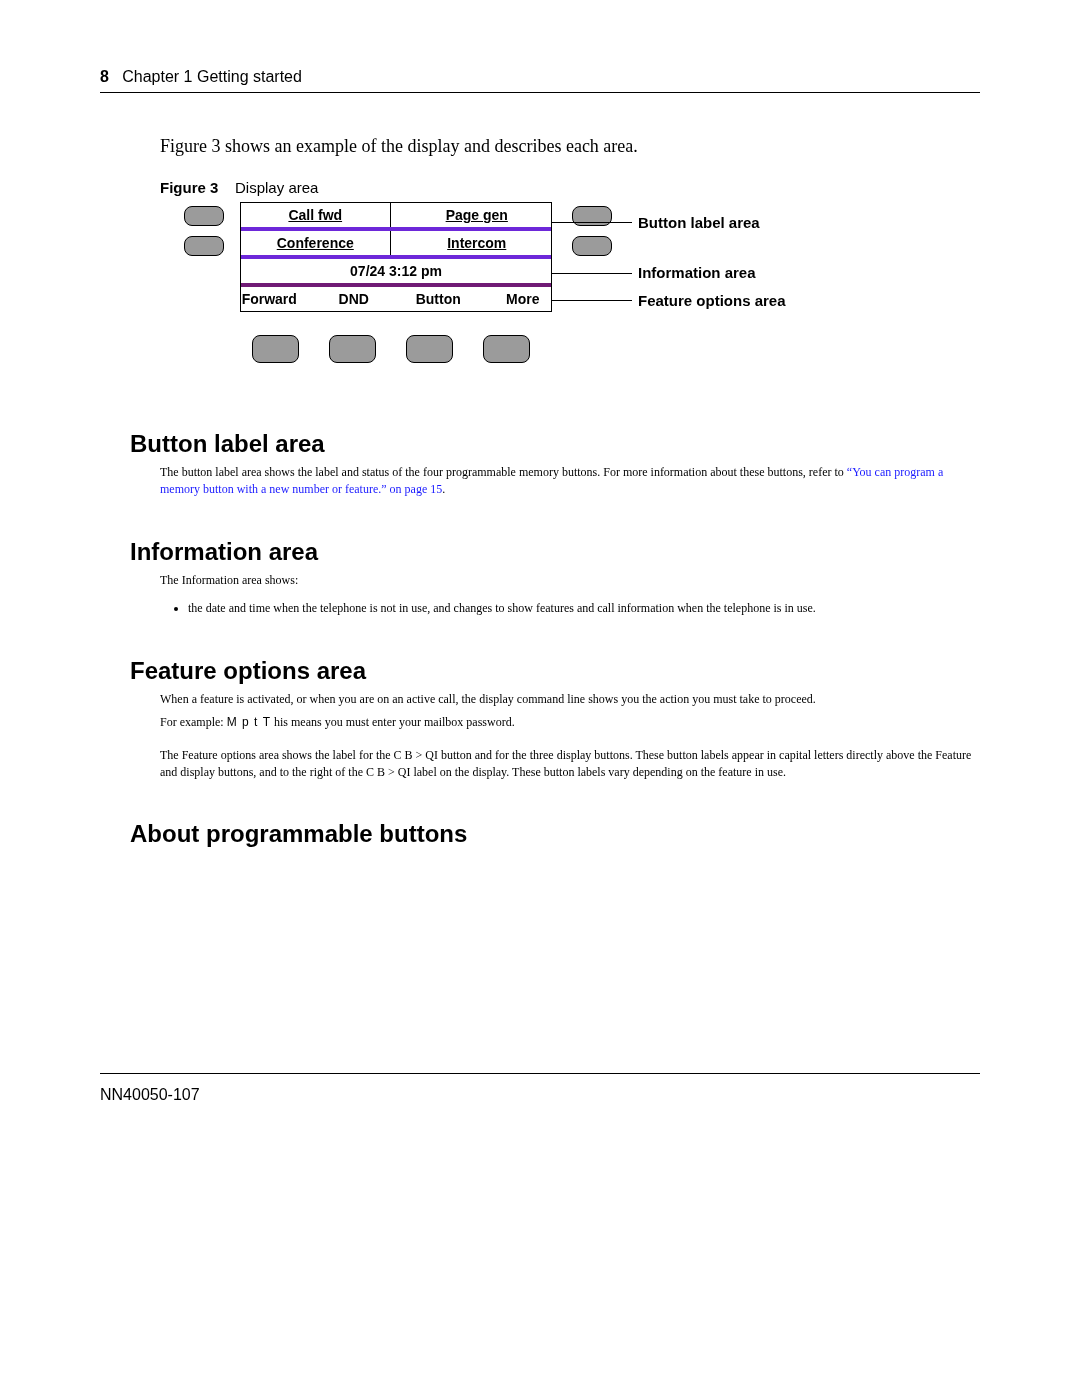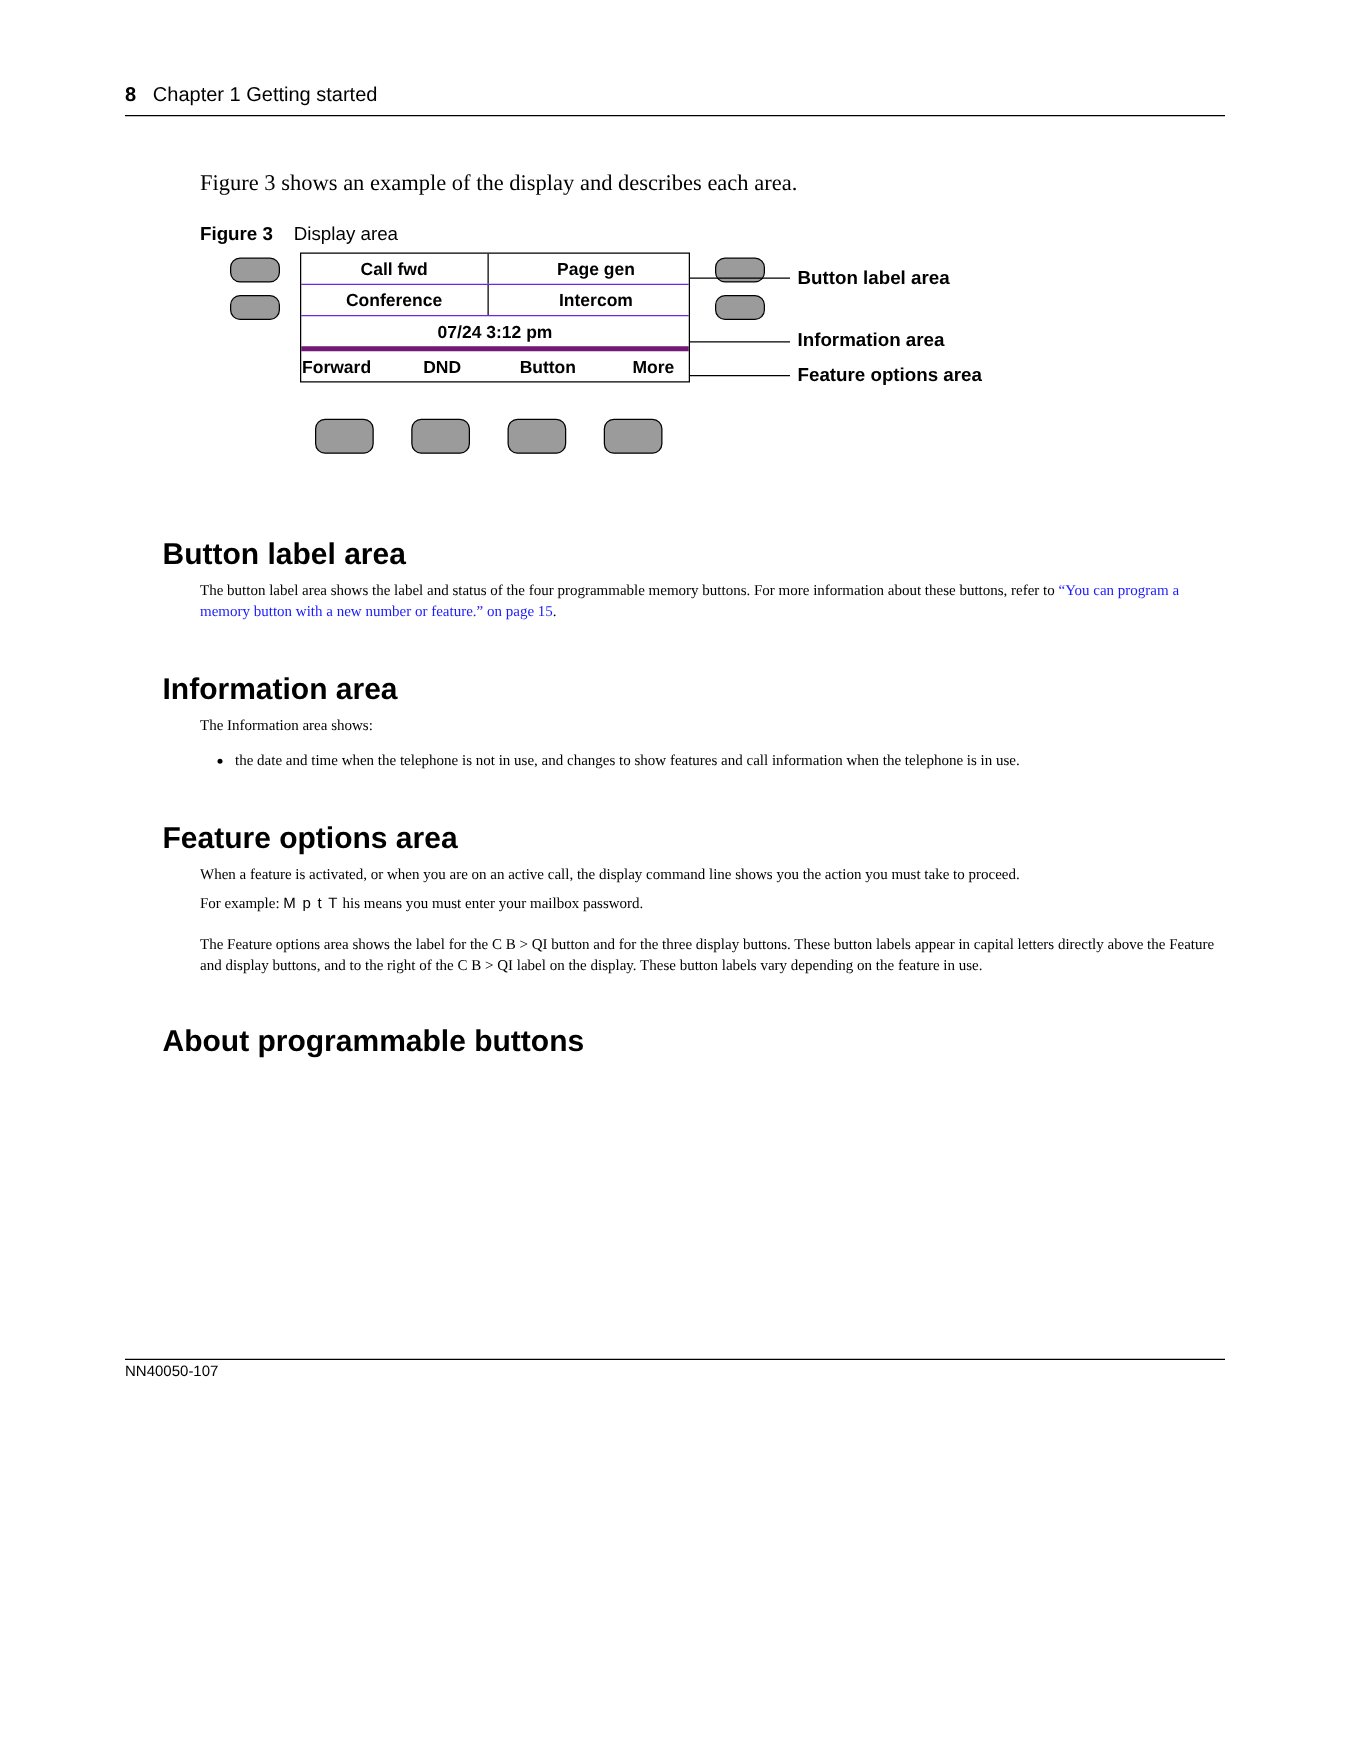--- a/index.html
+++ b/index.html
@@ -48,21 +48,21 @@
     position: absolute;
     left: 80px;
     top: 2px;
     width: 310px;
     border: 1px solid #000;
     font-family: Arial, Helvetica, sans-serif;
     font-size: 14px;
     font-weight: bold;
     text-align: center;
   }
-  .row2 { display: flex; border-bottom: 1px solid #6d28d9; }
+  .row2 { display: flex; border-bottom: 4px solid #6d28d9; text-decoration: underline; }
   .cell { flex: 1; padding: 4px 0; }
   .cell.bl { border-left: 1px solid #000; padding-left: 12px; }
   .inforow { padding: 4px 0; border-bottom: 4px solid #701a75; }
   .optrow { display: flex; gap: 28px; }
   .optrow .cell { flex: 1; font-weight: bold; }
 
   .pill {
     position: absolute;
     width: 38px;
     height: 18px;
@@ -115,23 +115,23 @@
   .link { color: #1a1aff; }
   ul.bul { margin: 12px 0 0 0; padding-left: 28px; }
   ul.bul li { margin-bottom: 8px; }
 
   .footer {
     position: absolute;
     left: 100px;
     bottom: 60px;
     right: 100px;
     border-top: 1px solid #000;
-    padding-top: 2px;
-    font-family: Arial, Helvetica, sans-serif;
-    font-size: 12px;
+    padding-top: 12px;
+    font-family: Arial, Helvetica, sans-serif;
+    font-size: 16px;
     margin-top: 44px;
   }
 </style>
 </head>
 <body>
 
 <div class="page">
 
   <div class="header-line">
     <span class="pg">8</span>

